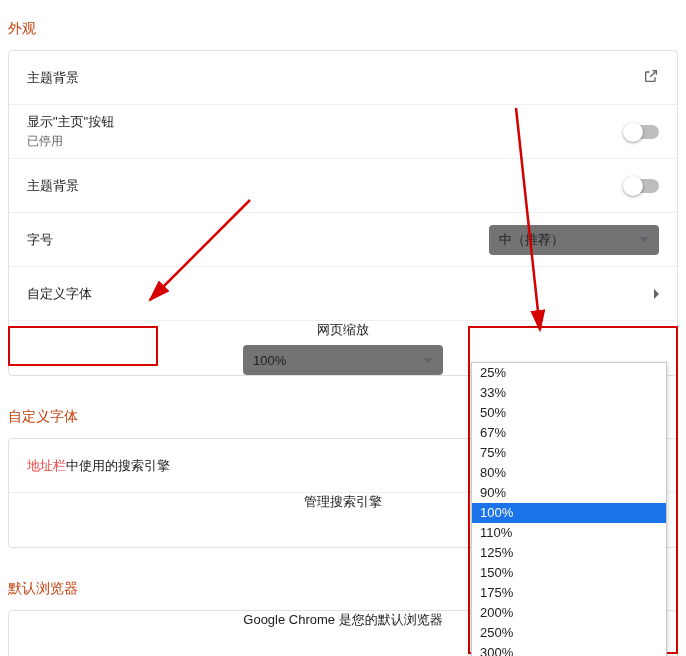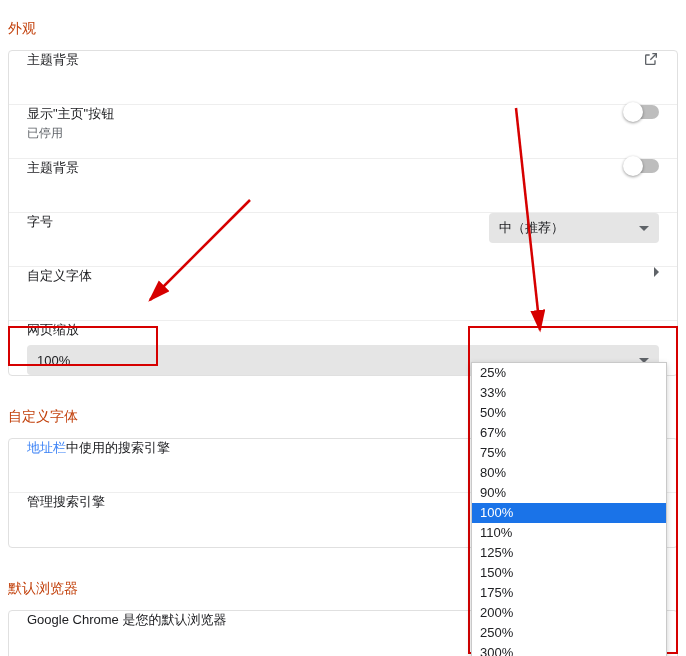--- a/index.html
+++ b/index.html
@@ -19,46 +19,47 @@
     color: #c2410c;
   }
   .card {
     margin: 0 8px 12px 8px;
     border: 1px solid #e0e0e0;
     border-radius: 4px;
     background: #fff;
   }
   .row {
     display: flex;
+    align-items: center;
     justify-content: space-between;
     min-height: 54px;
     padding: 0 18px;
     border-bottom: 1px solid #eeeeee;
   }
   .row:last-child { border-bottom: none; flex-direction: column; }
   .row .left { display: flex; flex-direction: column; }
   .row .title { font-size: 13px; color: #202124; }
   .row .sub   { font-size: 12px; color: #5f6368; margin-top: 2px; }
-  .link { color: #3b82f6; }
+  .link { color: #ef4444; }
 
   
   .toggle {
     width: 34px; height: 14px; border-radius: 7px;
     background: #bdbdbd; position: relative;
   }
   .toggle::after {
     content: ""; position: absolute; top: -3px; left: -2px;
     width: 20px; height: 20px; border-radius: 50%;
     background: #fff; box-shadow: 0 1px 3px rgba(0,0,0,.4);
   }
 
   
   .select-box {
     display: flex; align-items: center; justify-content: space-between;
-    background: #e5e5e5; border-radius: 4px;
+    background: #737373; border-radius: 4px;
     height: 30px; padding: 0 10px; min-width: 170px;
     font-size: 13px; color: #202124;
   }
   .select-box.wide { min-width: 200px; }
   .caret {
     width: 0; height: 0;
     border-left: 5px solid transparent;
     border-right: 5px solid transparent;
     border-top: 5px solid #5f6368;
   }

